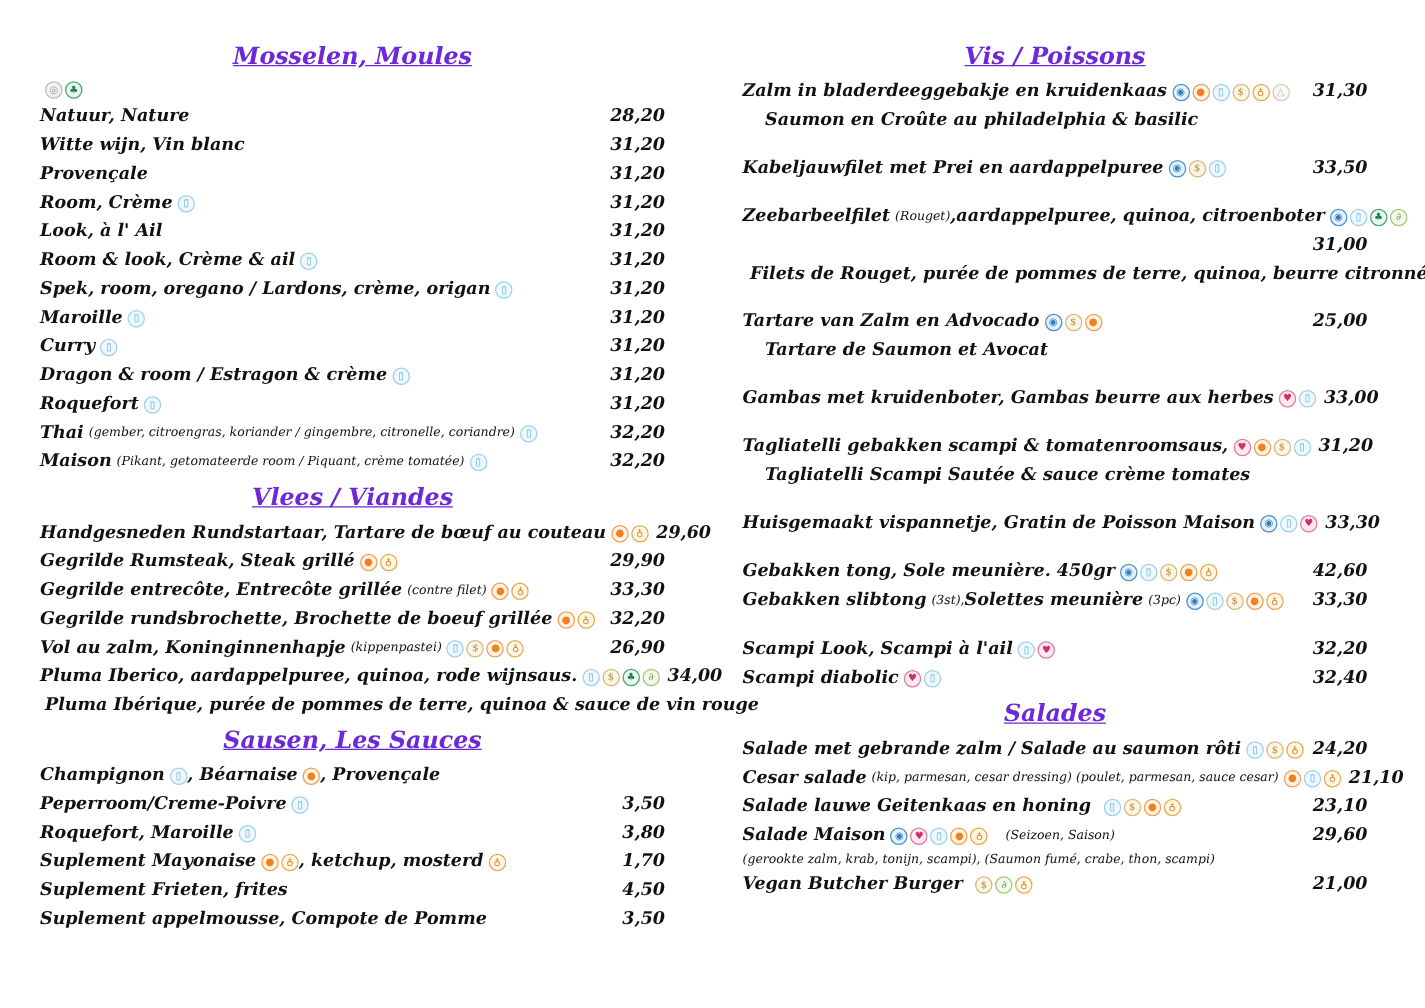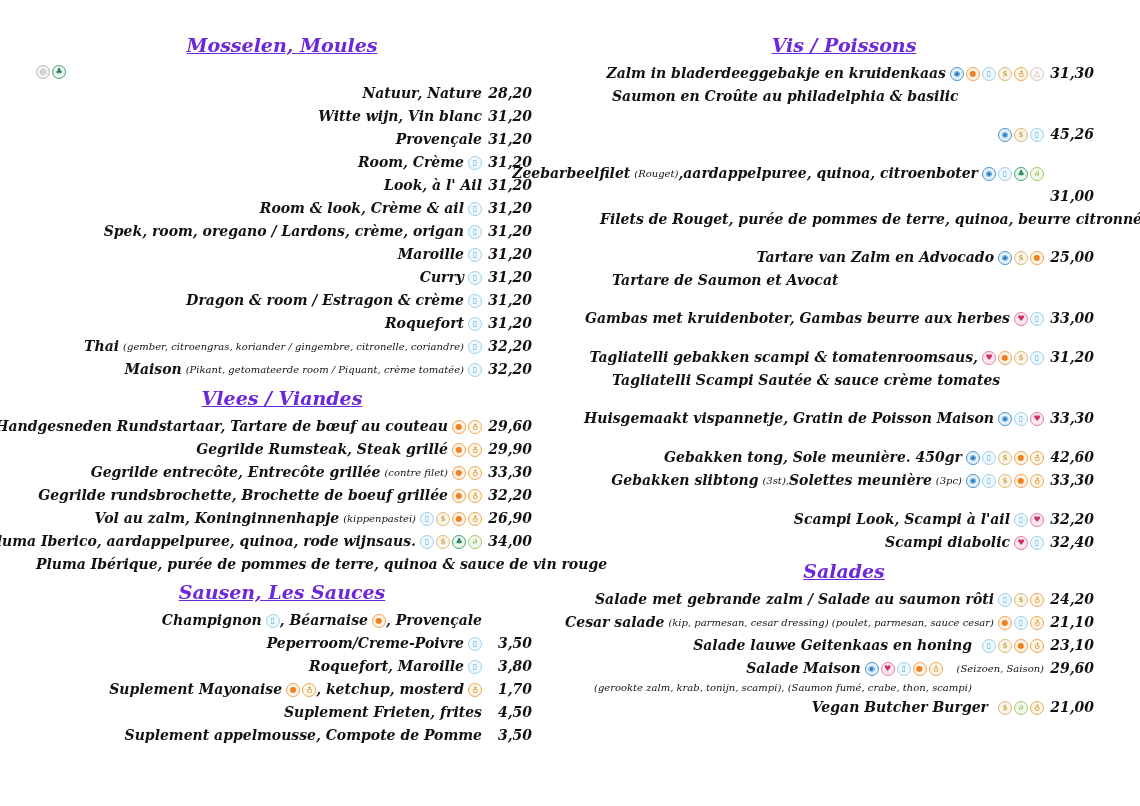--- a/index.html
+++ b/index.html
@@ -3,21 +3,21 @@
 <meta charset="utf-8">
 <style>
   html, body { margin: 0; padding: 0; background: #ffffff; }
   body { width: 1140px; height: 806px; position: relative; overflow: hidden;
          font-family: "DejaVu Serif", serif; font-style: italic; font-weight: bold; color: #111; }
   .col { position: absolute; top: 28px; }
   .col.left { left: 32px; width: 500px; }
   .col.right { left: 594px; width: 500px; }
   .title { text-align: center; color: #6d28d9; text-decoration: underline; font-size: 19px;
            margin: 4px 0 4px 0; line-height: 26px; }
-  .row { display: flex; justify-content: flex-end; align-items: center; font-size: 14px;
+  .row { display: flex; justify-content: space-between; align-items: center; font-size: 14px;
          line-height: 23px; white-space: nowrap; }
   .row .name { display: flex; align-items: center; }
   .row .price { text-align: right; min-width: 50px; }
   .sub { font-size: 14px; line-height: 22px; padding-left: 18px; white-space: nowrap; }
   .small { font-size: 10px; font-weight: normal; margin-left: 4px; }
   .note { font-size: 10px; font-weight: normal; line-height: 16px; font-style: italic; }
   .gap { height: 16px; }
   .icons { display: inline-flex; gap: 2px; margin-left: 4px; }
   .ic { width: 14px; height: 14px; border-radius: 50%; display: inline-flex; align-items: center;
         justify-content: center; font-size: 8px; font-style: normal; font-weight: normal;
@@ -284,27 +284,28 @@
           <span class="ic mustard">♁</span>
           <span class="ic lupin">△</span>
         </span>
       </span>
       <span class="price">31,30</span>
     </div>
   <div class="sub">Saumon en Croûte au philadelphia &amp; basilic</div>
   <div class="gap"></div>
   <div class="row">
       <span class="name">
-        <span class="icons">
-          <span class="ic fish">◉</span>
-          <span class="ic gluten">$</span>
-          <span class="ic milk">▯</span>
-        </span>
-      </span>
-      <span class="price">45,26</span>
+        <span>Kabeljauwfilet met Prei en aardappelpuree</span>
+        <span class="icons">
+          <span class="ic fish">◉</span>
+          <span class="ic gluten">$</span>
+          <span class="ic milk">▯</span>
+        </span>
+      </span>
+      <span class="price">33,50</span>
     </div>
   <div class="gap"></div>
   <div class="row">
       <span class="name">
         <span>Zeebarbeelfilet</span>
         <span class="small">(Rouget)</span>
         <span>,aardappelpuree, quinoa, citroenboter</span>
         <span class="icons">
           <span class="ic fish">◉</span>
           <span class="ic milk">▯</span>

